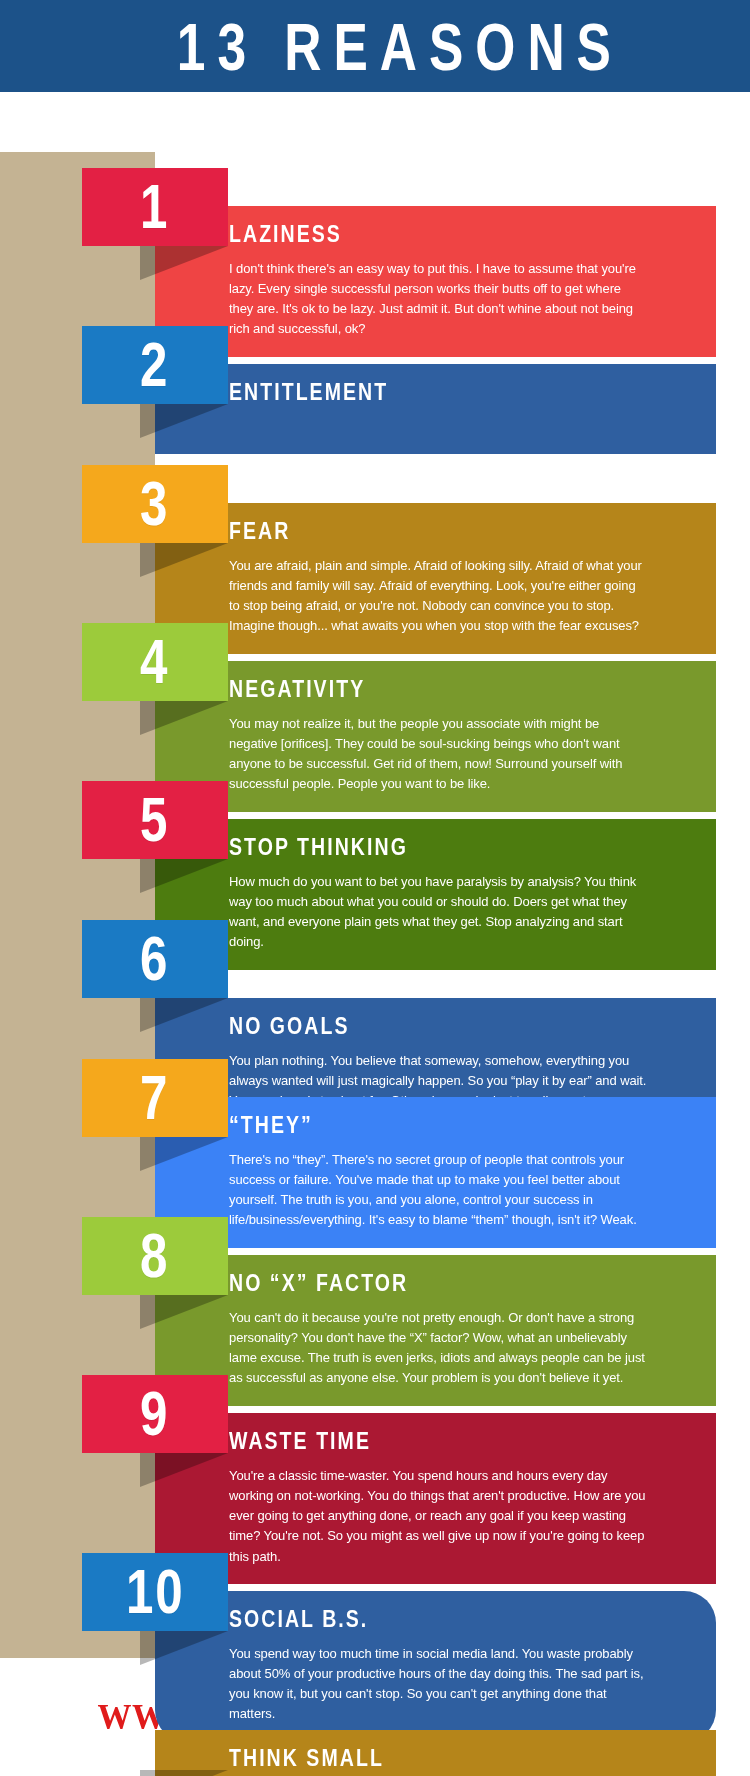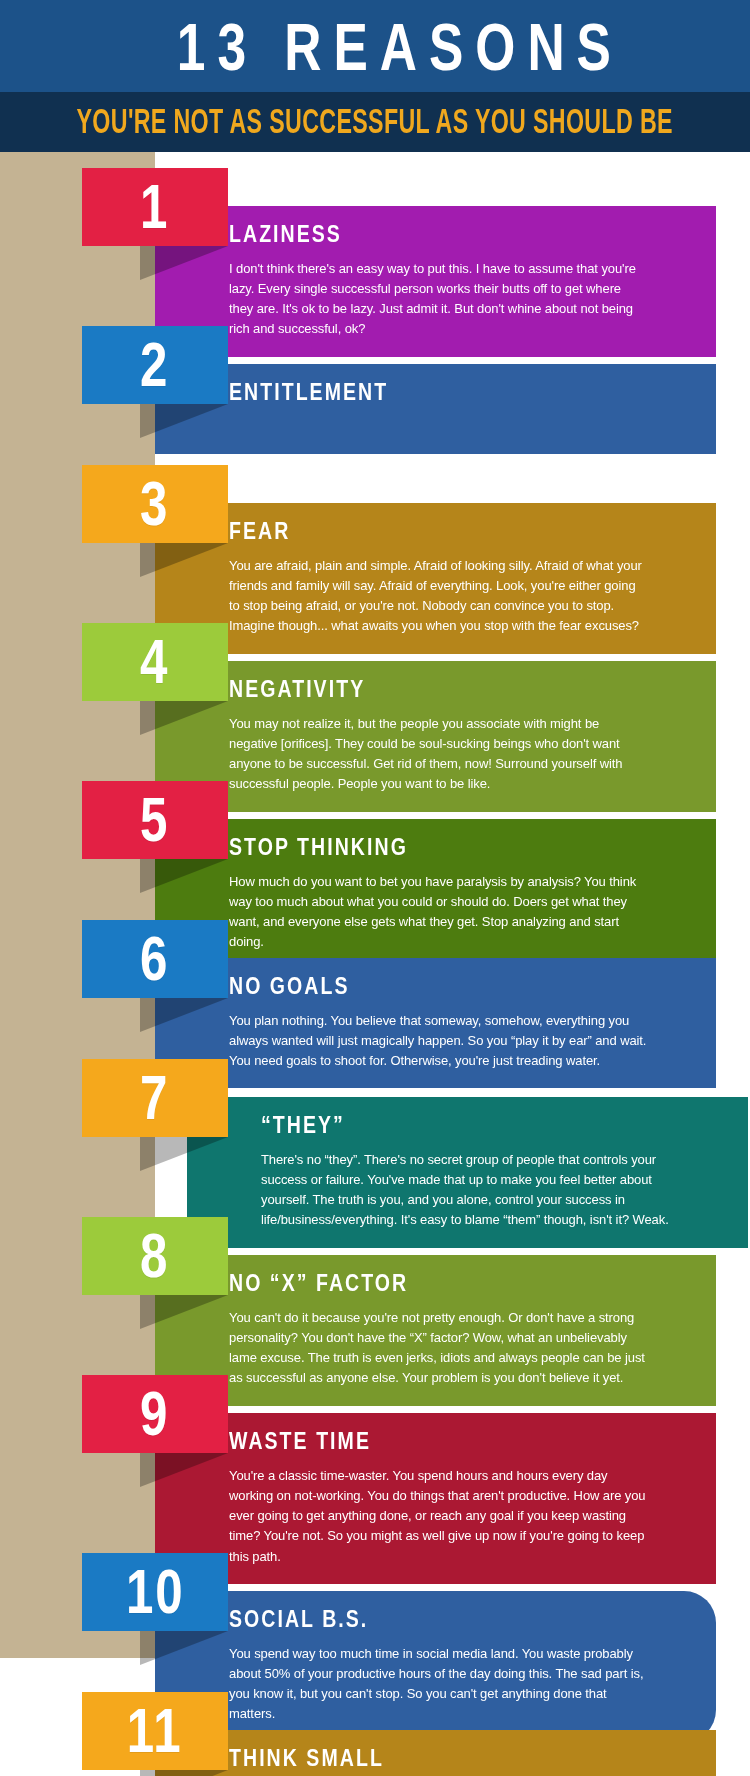--- a/index.html
+++ b/index.html
@@ -116,29 +116,26 @@
 </style>
 </head>
 <body>
 
 <div id="page">
 
   <div class="header-top">
     <div class="header-title">13 REASONS</div>
   </div>
 
-  <div class="header-sub">
-    <div class="header-sub-text">YOU'RE NOT AS SUCCESSFUL AS YOU SHOULD BE</div>
-  </div>
 
   <div class="beige-col" style="height: 2025px;"></div>
 
   <div class="list" style="height: 1995px;">
       <div class="row" style="height: 186px; position: absolute; top: 16px;">
-        <div class="bar" style="background: #a21caf;">
+        <div class="bar" style="background: #ef4444;">
           <div class="bar-title">LAZINESS</div>
           <div class="bar-body">I don't think there's an easy way to put this. I have to assume that you're lazy. Every single successful person works their butts off to get where they are. It's ok to be lazy. Just admit it. But don't whine about not being rich and successful, ok?</div>
         </div>
         <div class="shadow-tri"></div>
         <div class="numbox" style="background: rgb(227, 32, 68);">
           <div class="numbox-label">1</div>
         </div>
       </div>
       <div class="row" style="height: 167px; position: absolute; top: 174px;">
         <div class="bar" style="background: rgb(47, 95, 160);">
@@ -165,39 +162,39 @@
           <div class="bar-body">You may not realize it, but the people you associate with might be negative [orifices]. They could be soul-sucking beings who don't want anyone to be successful. Get rid of them, now! Surround yourself with successful people. People you want to be like.</div>
         </div>
         <div class="shadow-tri"></div>
         <div class="numbox" style="background: rgb(156, 203, 59);">
           <div class="numbox-label">4</div>
         </div>
       </div>
       <div class="row" style="height: 167px; position: absolute; top: 629px;">
         <div class="bar" style="background: #4d7c0f;">
           <div class="bar-title">STOP THINKING</div>
-          <div class="bar-body">How much do you want to bet you have paralysis by analysis? You think way too much about what you could or should do. Doers get what they want, and everyone else gets what they get. Stop analyzing and start doing.</div>
+          <div class="bar-body">How much do you want to bet you have paralysis by analysis? You think way too much about what you could or should do. Doers get what they want, and everyone plain gets what they get. Stop analyzing and start doing.</div>
         </div>
         <div class="shadow-tri"></div>
         <div class="numbox" style="background: rgb(227, 32, 68);">
           <div class="numbox-label">5</div>
         </div>
       </div>
       <div class="row" style="height: 167px; position: absolute; top: 768px;">
-        <div class="bar" style="background: rgb(47, 95, 160);">
+        <div class="bar" style="background: rgb(47, 95, 160); margin-top: 40px;">
           <div class="bar-title">NO GOALS</div>
           <div class="bar-body">You plan nothing. You believe that someway, somehow, everything you always wanted will just magically happen. So you “play it by ear” and wait. You need goals to shoot for. Otherwise, you're just treading water.</div>
         </div>
         <div class="shadow-tri"></div>
         <div class="numbox" style="background: rgb(26, 122, 196);">
           <div class="numbox-label">6</div>
         </div>
       </div>
       <div class="row" style="height: 186px; position: absolute; top: 907px;">
-        <div class="bar" style="background: #0f766e; margin-left: 32px;">
+        <div class="bar" style="background: #3b82f6;">
           <div class="bar-title">“THEY”</div>
           <div class="bar-body">There's no “they”. There's no secret group of people that controls your success or failure. You've made that up to make you feel better about yourself. The truth is you, and you alone, control your success in life/business/everything. It's easy to blame “them” though, isn't it? Weak.</div>
         </div>
         <div class="shadow-tri"></div>
         <div class="numbox" style="background: rgb(245, 168, 28);">
           <div class="numbox-label">7</div>
         </div>
       </div>
       <div class="row" style="height: 186px; position: absolute; top: 1065px;">
         <div class="bar" style="background: rgb(121, 153, 44);">
@@ -227,23 +224,20 @@
         <div class="shadow-tri"></div>
         <div class="numbox" style="background: rgb(26, 122, 196);">
           <div class="numbox-label">10</div>
         </div>
       </div>
       <div class="row" style="height: 167px; position: absolute; top: 1540px;">
         <div class="bar" style="background: rgb(181, 133, 26);">
           <div class="bar-title">THINK SMALL</div>
         </div>
         <div class="shadow-tri"></div>
-        <div class="numbox" style="background: rgb(245, 168, 28);">
-          <div class="numbox-label">11</div>
-        </div>
       </div>
     </div>
 
   <div class="footer">
     <div class="footer-text">WWW.GETFRIDAYCHECKS.COM</div>
   </div>
 
 </div>
 
 </body></html>

